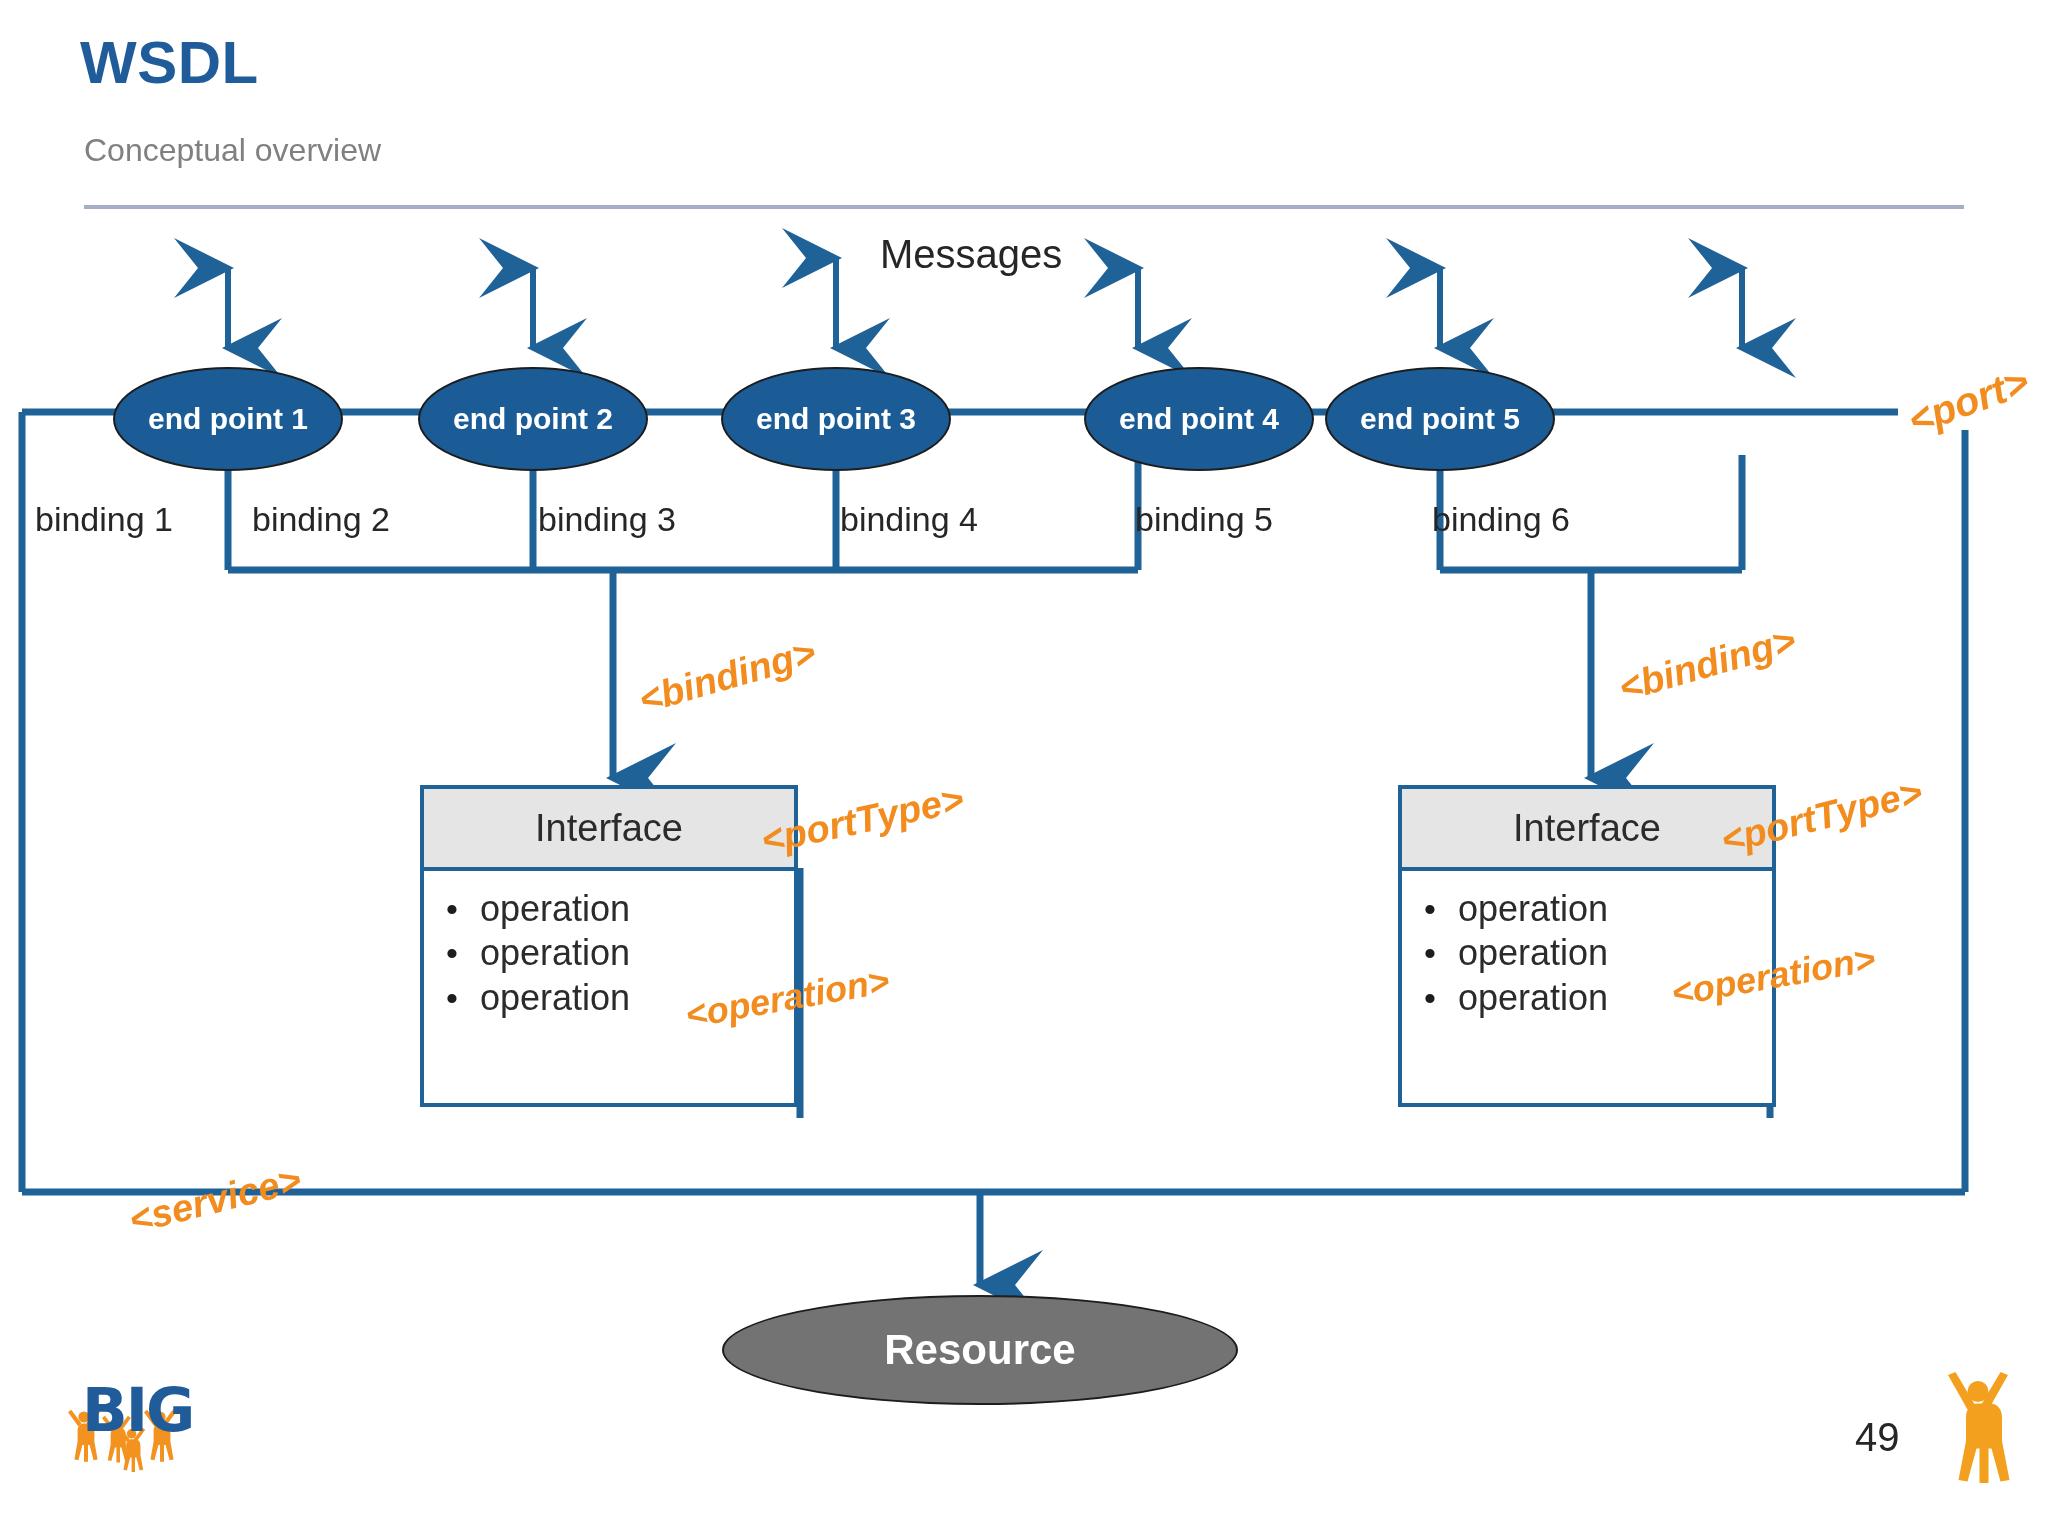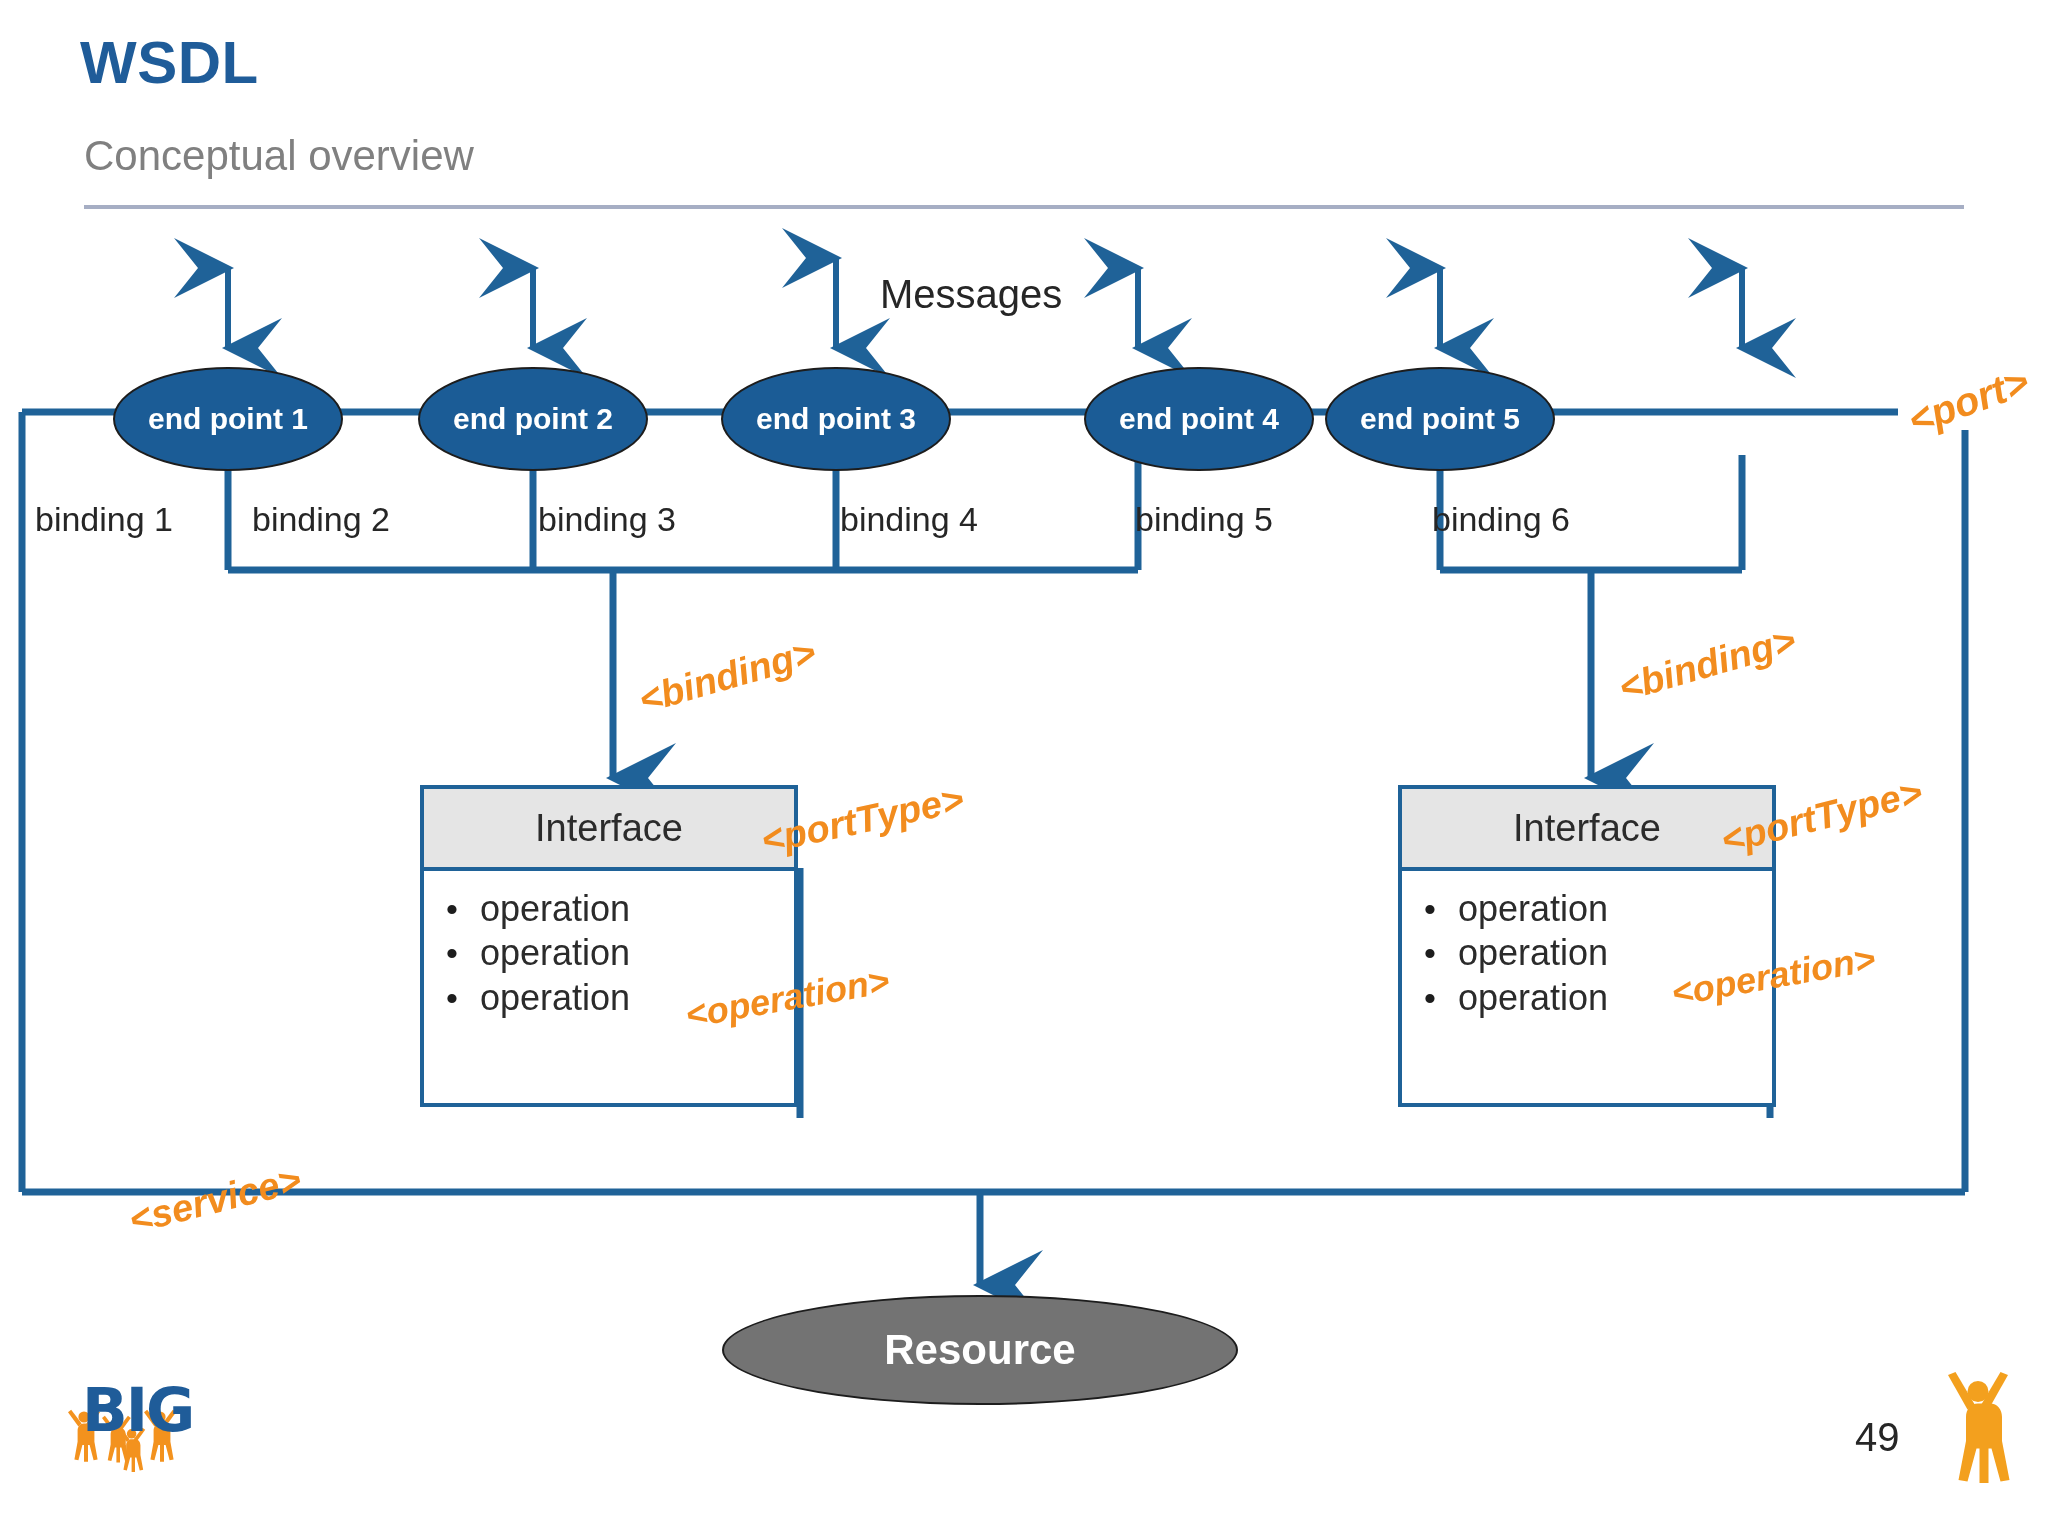--- a/index.html
+++ b/index.html
@@ -23,21 +23,21 @@
     top: 28px;
     font-size: 60px;
     font-weight: bold;
     color: #1F5C99;
     letter-spacing: 0.5px;
   }
   #subtitle {
     position: absolute;
     left: 84px;
     top: 132px;
-    font-size: 42px;
+    font-size: 32px;
     color: #808080;
   }
   #header-rule {
     position: absolute;
     left: 84px;
     top: 205px;
     width: 1880px;
     height: 4px;
     background: #A6AEC4;
   }
@@ -145,21 +145,20 @@
     transform-origin: left center;
   }
 
   
   #messages-label {
     position: absolute;
     left: 880px;
     top: 232px;
     font-size: 40px;
     color: #262626;
-    margin-top: 40px;
   }
   #page-number {
     position: absolute;
     left: 1855px;
     top: 1415px;
     font-size: 40px;
     color: #262626;
   }
 
   

